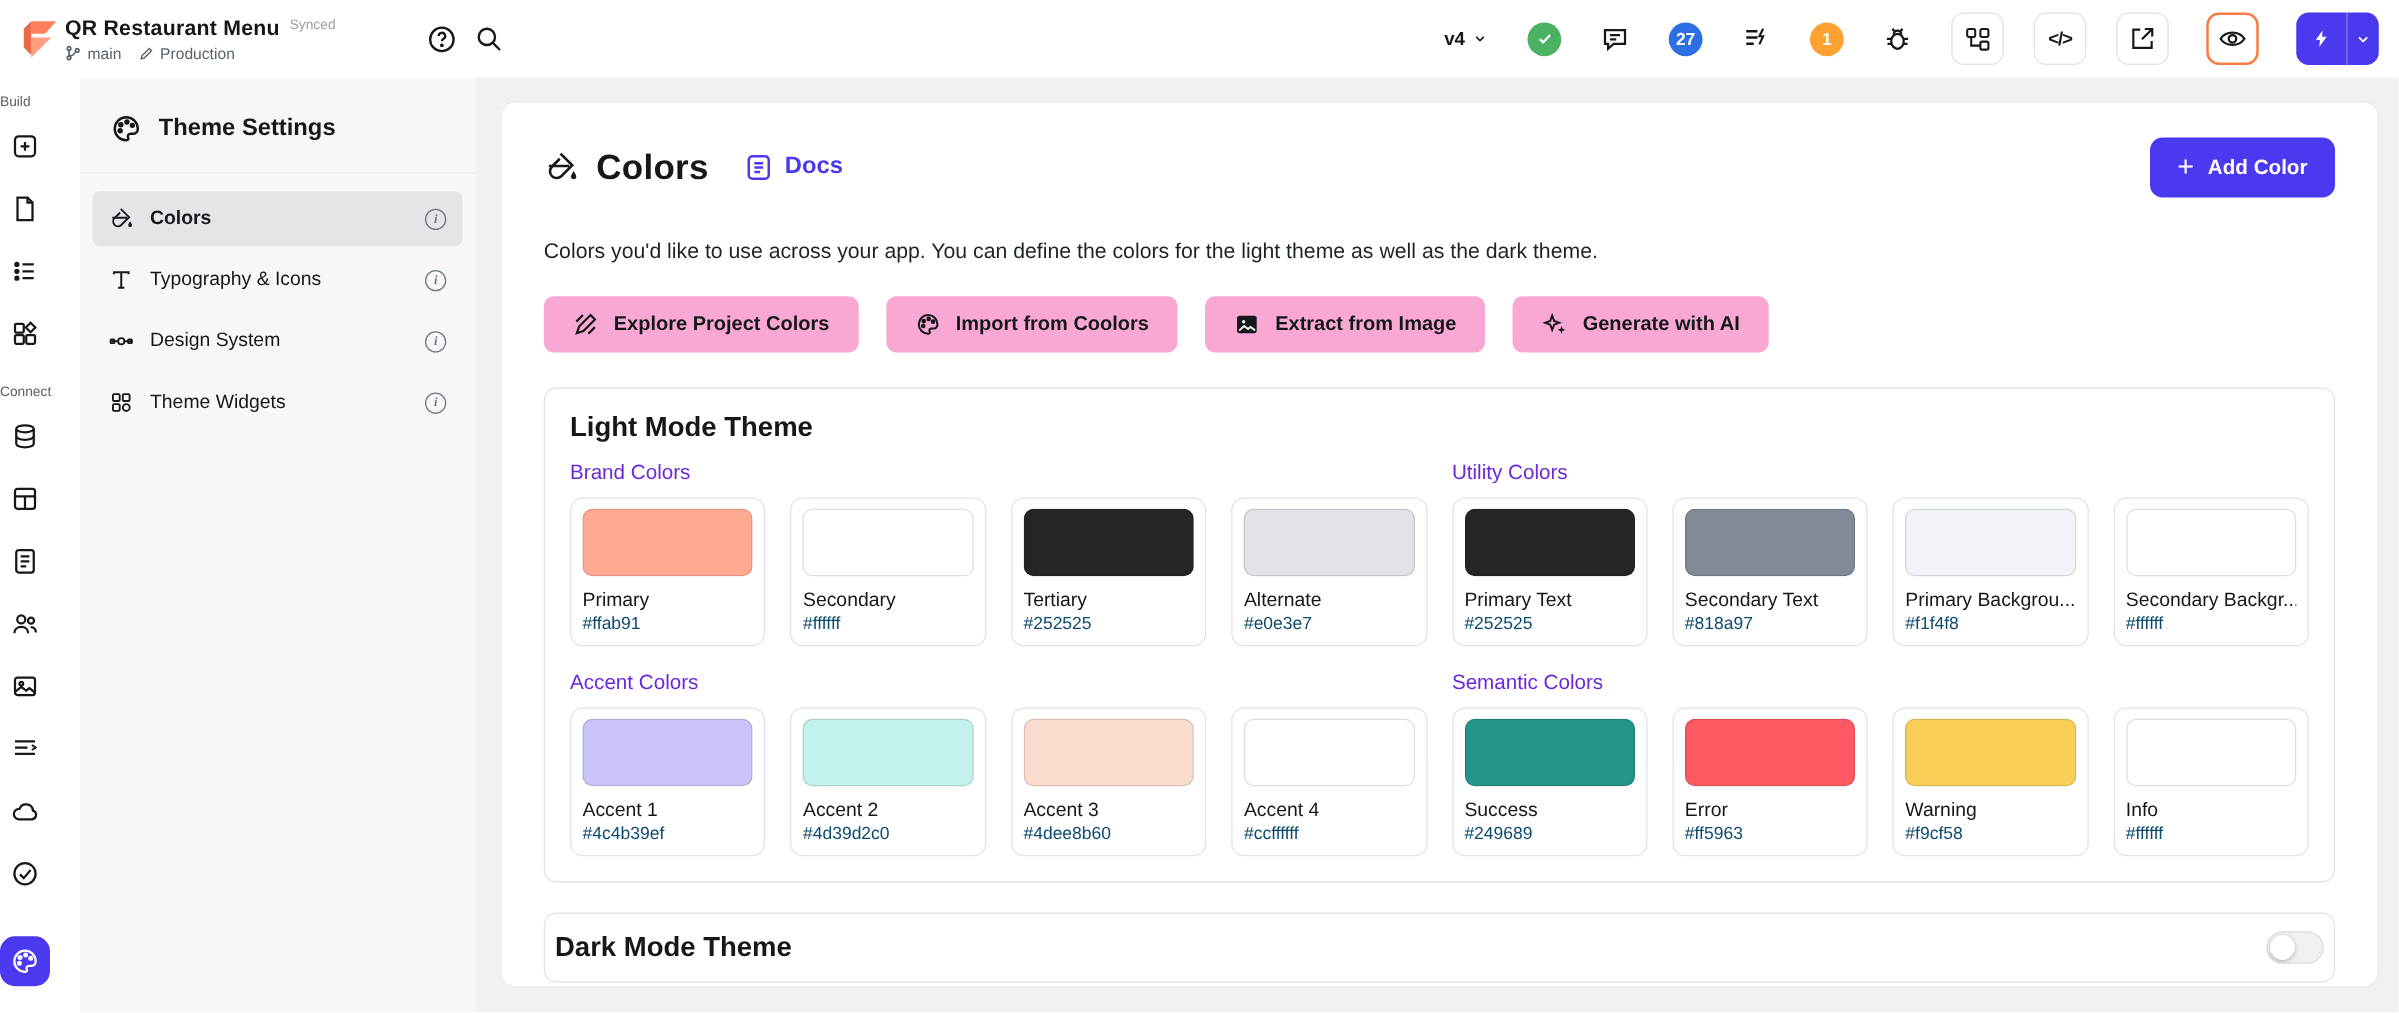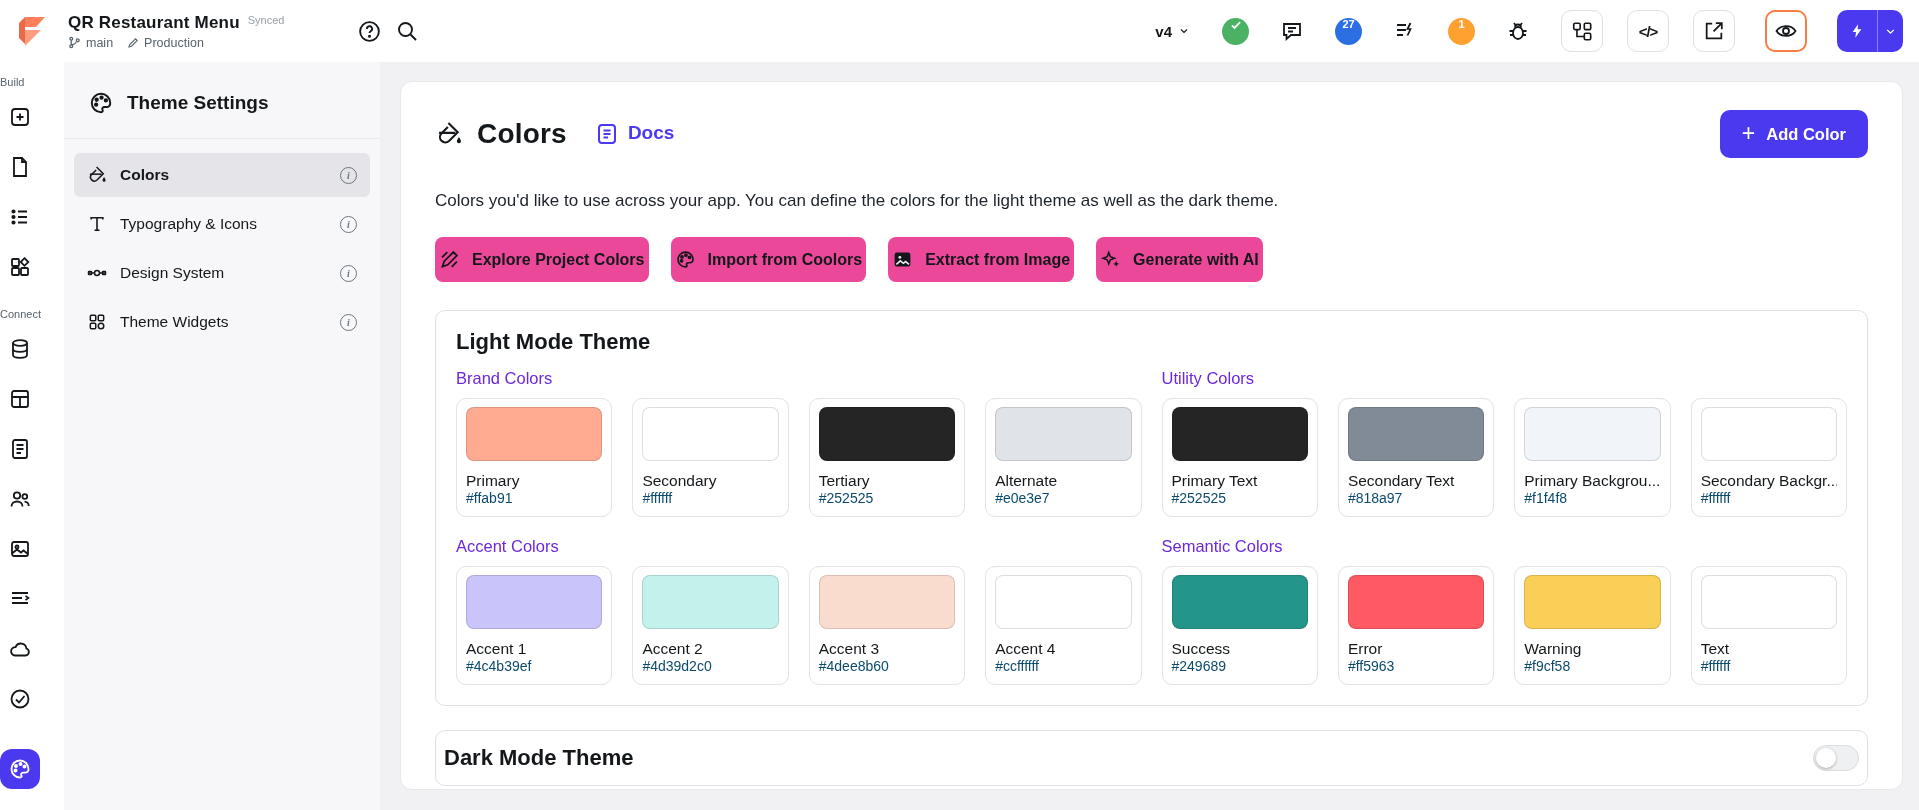--- a/index.html
+++ b/index.html
@@ -4,31 +4,31 @@
 <style>
   *{box-sizing:border-box;margin:0;padding:0}
   html,body{width:1919px;height:810px;overflow:hidden}
   body{font-family:"Liberation Sans",sans-serif;background:#fff;color:#14181b;-webkit-font-smoothing:antialiased}
   .app{width:1919px;height:810px;display:flex;flex-direction:column}
   svg{display:block}
 
   
   .topbar{flex:0 0 62px;display:flex;align-items:center;padding:0 16px 0 12px;background:#fff}
   .logo{width:40px;height:40px;display:flex;align-items:center;justify-content:center;cursor:pointer}
-  .proj{margin-left:16px;display:flex;flex-direction:column;gap:3px}
+  .proj{display:flex;flex-direction:column;gap:3px}
   .proj-row1{display:flex;align-items:flex-start;gap:8px}
   .proj-title{font-size:17px;font-weight:700;letter-spacing:.2px}
   .synced{font-size:11px;color:#98a0a8;margin-top:1px}
   .proj-row2{display:flex;align-items:center;gap:14px;color:#57636c;font-size:12.5px}
   .proj-meta{display:flex;align-items:center;gap:5px;cursor:pointer}
   .tb-icon{width:38px;height:38px;display:flex;align-items:center;justify-content:center;border-radius:8px;cursor:pointer;color:#14181b}
   .tb-help{margin-left:66px}
   .tb-right{margin-left:auto;display:flex;align-items:center;gap:24px}
   .ver{display:flex;align-items:center;gap:6px;font-size:15px;font-weight:600;padding:6px 8px;border-radius:6px;cursor:pointer}
-  .badge{width:27px;height:27px;border-radius:50%;display:flex;align-items:flex-start;justify-content:center;color:#fff;font-size:11px;font-weight:700;cursor:pointer}
+  .badge{width:27px;height:27px;border-radius:50%;display:flex;align-items:center;justify-content:center;color:#fff;font-size:14px;font-weight:700;cursor:pointer}
   .sq-btn{width:42px;height:42px;border:1px solid #e0e0e5;border-radius:10px;display:flex;align-items:center;justify-content:center;cursor:pointer;background:#fff;color:#14181b}
   .sq-btn.eye{border-width:2px;margin-left:6px}
   .code-glyph{font-size:15px;font-weight:700;letter-spacing:-1px}
   .run-btn{margin-left:6px;height:42px;border-radius:10px;display:flex;align-items:stretch;overflow:hidden;color:#fff;cursor:pointer}
   .run-main{width:40px;display:flex;align-items:center;justify-content:center}
   .run-caret{width:26px;display:flex;align-items:center;justify-content:center;border-left:1px solid rgba(255,255,255,.35)}
 
   
   .body{flex:1;display:flex;min-height:0}
 
@@ -56,21 +56,21 @@
   .main-head{display:flex;align-items:center}
   .page-title{font-size:28px;font-weight:700;margin-left:14px;letter-spacing:.2px}
   .docs{display:flex;align-items:flex-start;gap:9px;margin-left:28px;color:#4b39ef;cursor:pointer}
   .docs-label{font-size:19px;font-weight:700}
   .add-btn{margin-left:auto;height:48px;border-radius:10px;padding:0 22px;display:flex;align-items:center;gap:11px;color:#fff;font-size:16.5px;font-weight:700;cursor:pointer;border:none}
   .add-plus{font-size:23px;font-weight:400;line-height:1;margin-top:-2px}
 
   .desc{margin-top:33px;font-size:17px;color:#1d232a}
 
   .actions{margin-top:26px;display:flex;gap:22px}
-  .action-btn{background:#ec4899;height:45px;border-radius:8px;padding:0 4px;display:flex;align-items:center;gap:12px;font-size:16px;font-weight:700;cursor:pointer;border:none;color:#14181b}
+  .action-btn{background:#f9a8d4;height:45px;border-radius:8px;padding:0 23px;display:flex;align-items:center;gap:12px;font-size:16px;font-weight:700;cursor:pointer;border:none;color:#14181b}
 
   .section{border:1px solid #e0e0e5;border-radius:10px}
   .section.light{margin-top:28px;padding:18px 20px 20px}
   .sec-title{font-size:22px;font-weight:700}
   .grid{margin-top:14px;display:grid;grid-template-columns:repeat(8,1fr);column-gap:20px;row-gap:10px}
   .group-h{grid-column:span 4;font-size:16.5px;color:#6d28d9;font-weight:500}
   .group-h.row2{margin-top:10px}
   .swatch{border:1px solid #e2e2e7;border-radius:10px;padding:8px 9px 10px;background:#fff;cursor:pointer;min-width:0}
   .swatch-color{height:54px;border-radius:8px;border:1px solid rgba(0,0,0,.13)}
   .swatch-label{margin-top:11px;font-size:15.5px;white-space:nowrap;overflow:hidden}
@@ -495,21 +495,21 @@
               <div class="swatch-label">Error</div>
               <div class="swatch-hex">#ff5963</div>
             </div>
             <div class="swatch">
               <div class="swatch-color" style="background: rgb(249, 207, 88);"></div>
               <div class="swatch-label">Warning</div>
               <div class="swatch-hex">#f9cf58</div>
             </div>
             <div class="swatch">
               <div class="swatch-color" style="background: rgb(255, 255, 255);"></div>
-              <div class="swatch-label">Text</div>
+              <div class="swatch-label">Info</div>
               <div class="swatch-hex">#ffffff</div>
             </div>
           </div>
         </section>
 
         <section class="section dark">
           <h2 class="sec-title">Dark Mode Theme</h2>
           <div class="toggle">
             <div class="knob"></div>
           </div>

